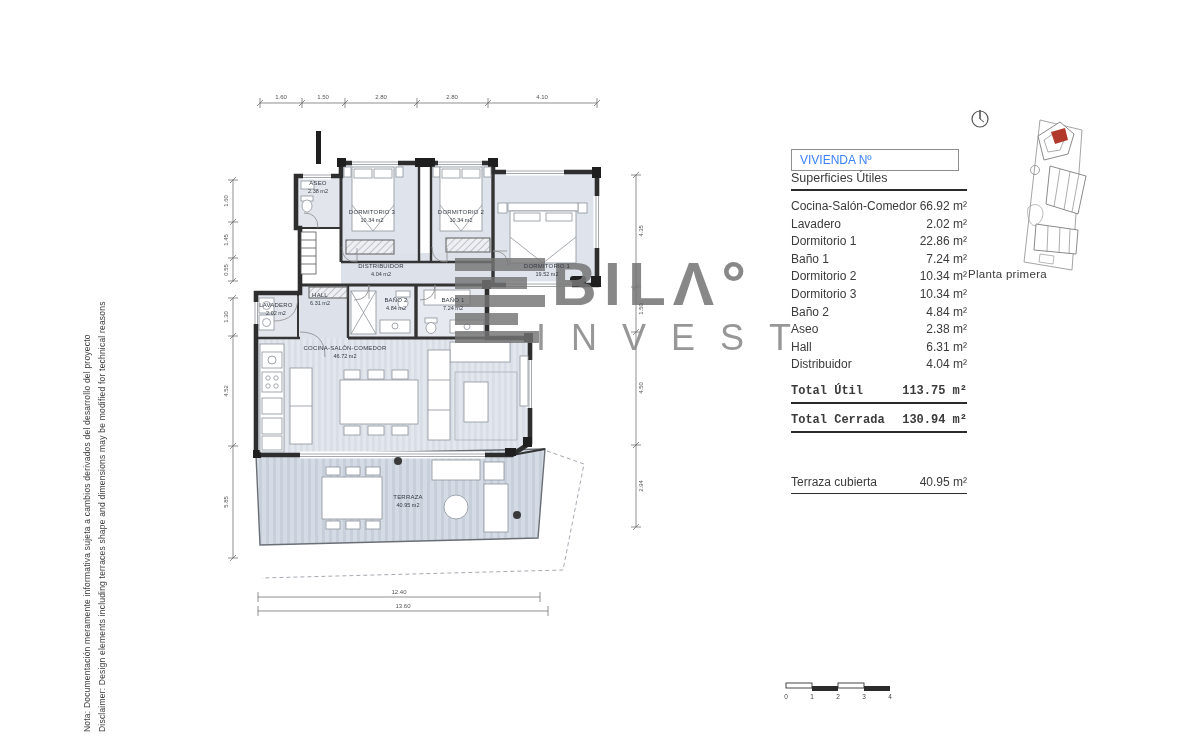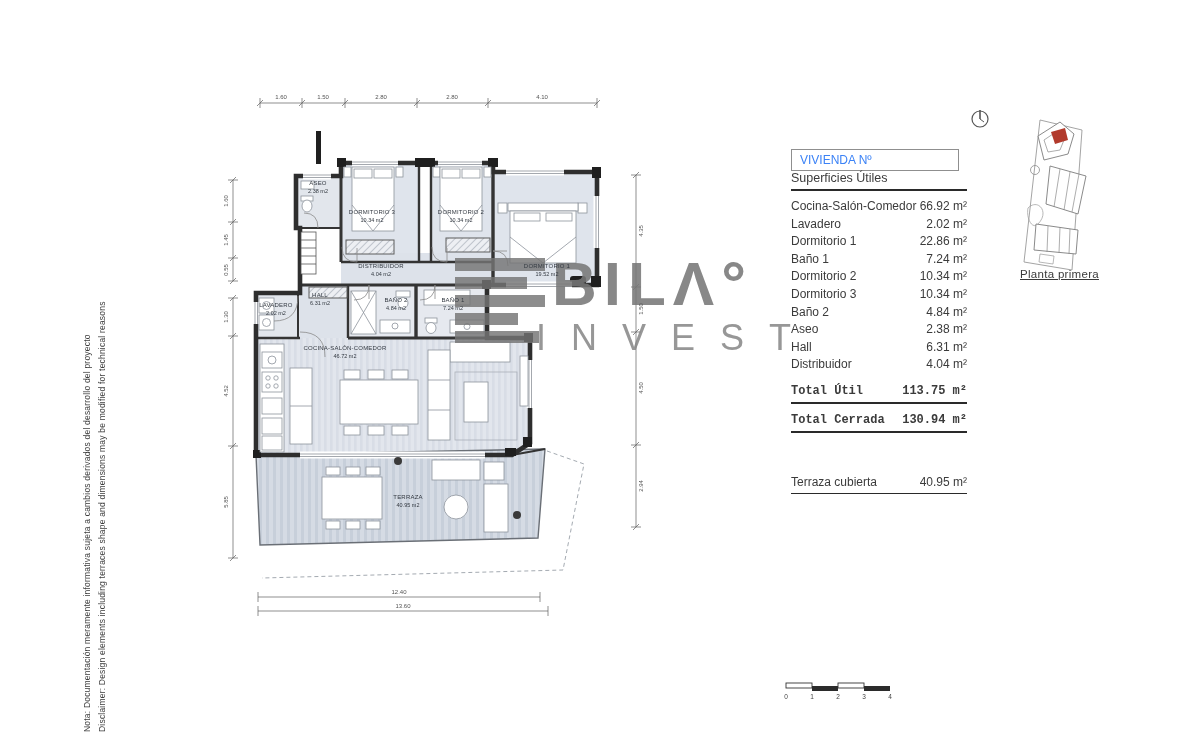--- a/index.html
+++ b/index.html
@@ -497,21 +497,21 @@
     <div class="rule"></div>
 
     <div style="height:42px;"></div>
     <div class="srow">
         <span>Terraza cubierta</span>
         <span class="v">40.95 m²</span>
       </div>
     <div class="thinrule"></div>
   </div>
 
-  <div class="caption" style="left:1020px;top:268px;text-decoration:underline;">Planta primera</div>
+  <div class="caption" style="left:968px;top:268px;">Planta primera</div>
 
   <span class="sblabel" style="left:786px;top:693px;">0</span>
   <span class="sblabel" style="left:812px;top:693px;">1</span>
   <span class="sblabel" style="left:838px;top:693px;">2</span>
   <span class="sblabel" style="left:864px;top:693px;">3</span>
   <span class="sblabel" style="left:890px;top:693px;">4</span>
 
 </div>
 
 </body></html>

